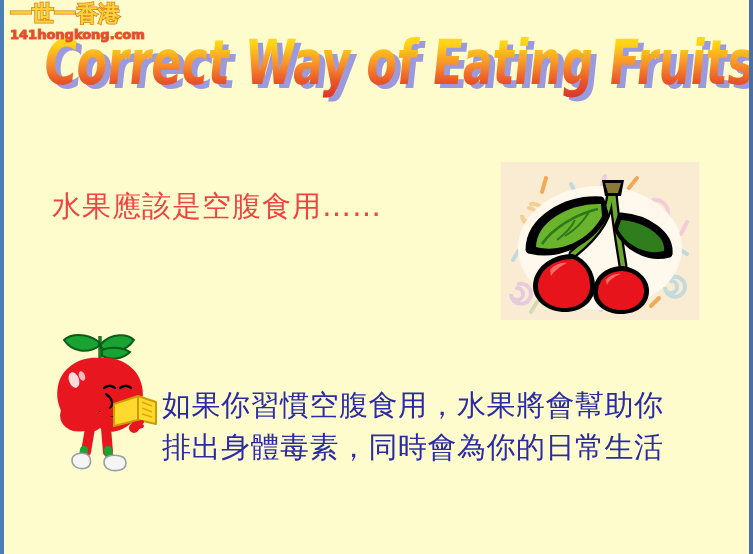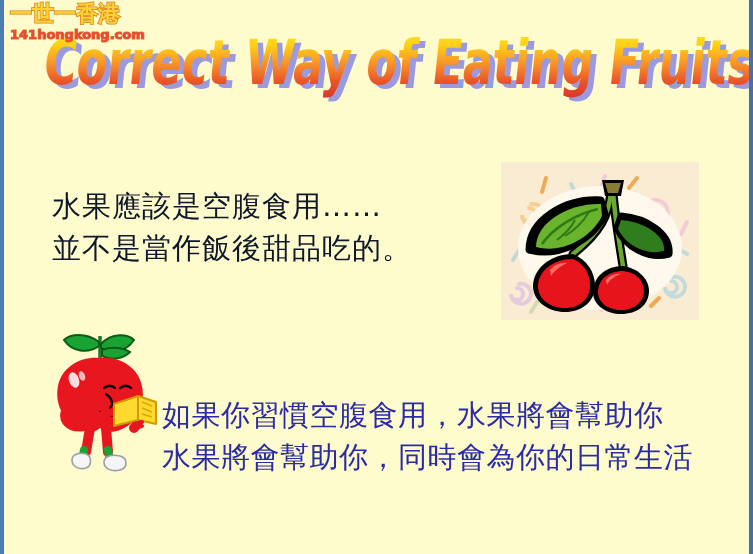--- a/index.html
+++ b/index.html
@@ -68,21 +68,21 @@
   }
   #title-svg { display: block; }
 
   
   #purple-text {
     position: absolute;
     left: 48px;
     top: 185px;
     width: 450px;
     z-index: 15;
-    color: #0f172a;
+    color: #ef4444;
     font-family: "DejaVu Sans", "Liberation Sans", sans-serif;
     font-size: 29px;
     line-height: 42px;
     letter-spacing: 1px;
     white-space: nowrap;
   }
   #purple-text .pline { display: block; }
 
   
   #cherry-panel {
@@ -105,21 +105,21 @@
     width: 118px;
     height: 150px;
     z-index: 12;
   }
   #apple-svg { display: block; }
 
   
   #blue-text {
     position: absolute;
     left: 158px;
-    top: 394px;
+    top: 384px;
     width: 580px;
     z-index: 15;
     color: #2b2ba6;
     font-family: "DejaVu Sans", "Liberation Sans", sans-serif;
     font-size: 29px;
     line-height: 42px;
     letter-spacing: 0.5px;
     white-space: nowrap;
   }
   #blue-text .bline { display: block; }
@@ -148,21 +148,20 @@
       </defs>
 
       <text id="title-shadow" x="16" y="62" font-family="DejaVu Sans, Liberation Sans, sans-serif" font-size="62" font-weight="bold" transform="skewX(-6) translate(34,0)" fill="#9b9ade" textLength="710" lengthAdjust="spacingAndGlyphs">Correct Way of Eating Fruits</text>
 
       <text id="title-main" x="10" y="58" font-family="DejaVu Sans, Liberation Sans, sans-serif" font-size="62" font-weight="bold" transform="skewX(-6) translate(34,0)" fill="url(#titleGrad)" textLength="710" lengthAdjust="spacingAndGlyphs">Correct Way of Eating Fruits</text>
     </svg>
   </div>
 
   <div id="purple-text">
     <span class="pline">水果應該是空腹食用……</span>
-    <span class="pline">並不是當作飯後甜品吃的。</span>
   </div>
 
   <div id="cherry-panel">
     <svg id="cherry-svg" width="198" height="158" viewBox="0 0 198 158" xmlns="http://www.w3.org/2000/svg">
       <rect x="0" y="0" width="198" height="158" fill="#faecd2"></rect>
 
       <g fill="none" stroke-width="4" stroke-linecap="round" opacity="0.85">
         <path d="M30 42 a11 11 0 1 1 -9 11 a7 7 0 1 0 7 -7" stroke="#f5c98a"></path>
         <path d="M152 38 a13 13 0 1 1 -11 13 a8 8 0 1 0 8 -8" stroke="#f3c7da"></path>
         <path d="M172 115 a10 10 0 1 1 -8 10 a6 6 0 1 0 6 -6" stroke="#bcd7dd"></path>
@@ -249,16 +248,16 @@
       <path d="M72 76 L96 68 L114 74 L114 96 L96 92 L72 98 Z" fill="#ffd92e" stroke="#d19a00" stroke-width="2" stroke-linejoin="round"></path>
       <path d="M96 68 L96 92" stroke="#d19a00" stroke-width="2"></path>
       <path d="M100 74 L110 78 M100 80 L110 84 M100 86 L110 89" stroke="#e0a800" stroke-width="1.6" fill="none"></path>
 
       <path d="M92 96 L100 94 M92 100 L100 98" stroke="#e8171f" stroke-width="4" stroke-linecap="round"></path>
     </svg>
   </div>
 
   <div id="blue-text">
     <span class="bline">如果你習慣空腹食用，水果將會幫助你</span>
-    <span class="bline">水果將會幫助你，同時會為你的日常生活</span>
+    <span class="bline">排出身體毒素，同時會為你的日常生活</span>
   </div>
 
 </div>
 
 </body></html>

